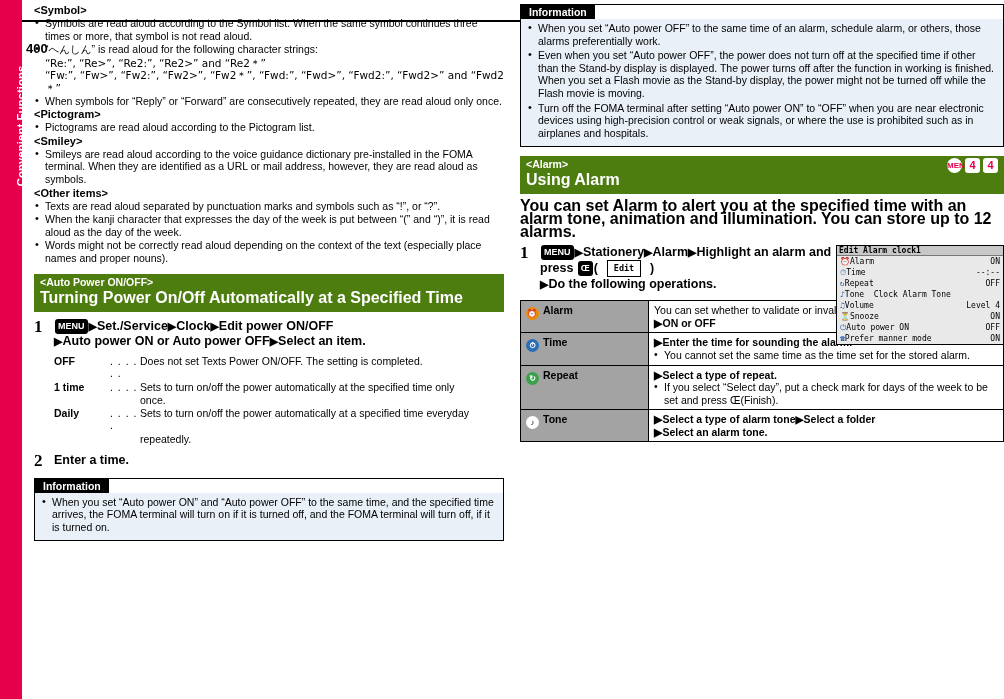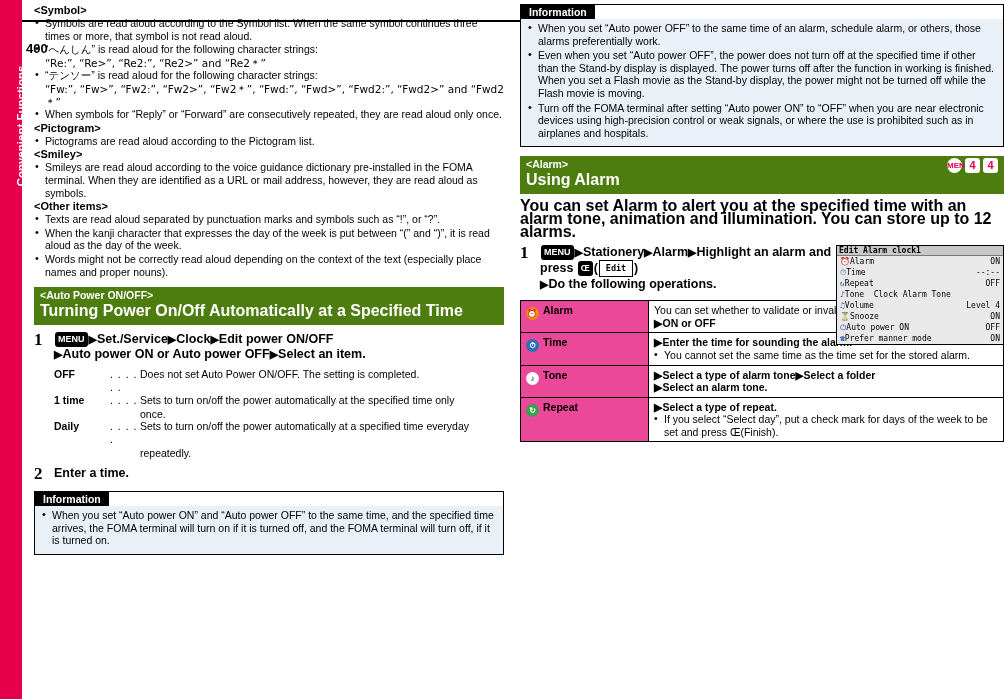--- a/index.html
+++ b/index.html
@@ -85,21 +85,21 @@
     margin:0 1px;
     vertical-align:1px;
   }
   .arw { font-weight:bold; font-size:11px; }
   .lcdbox {
     display:inline-block;
     border:1px solid #000;
     background:#fff;
     font-size:8.5px;
     padding:0 5px;
-    margin:0 1px;
+    margin:0 9px;
     vertical-align:1px;
     font-family:"DejaVu Sans Mono", monospace;
     min-width:34px;
     text-align:center;
   }
   .deflist { margin-top:6px; }
   .defrow { display:flex; line-height:12.6px; margin-bottom:1px; }
   .defterm { width:56px; font-weight:bold; flex:none; }
   .defdots { width:30px; flex:none; letter-spacing:1px;}
   .defbody { flex:1; }
@@ -172,21 +172,21 @@
     border-collapse:collapse;
     width:100%;
     font-size:10.5px;
   }
   table.alarmtbl td {
     border:1px solid #000;
     padding:3px 5px;
     vertical-align:top;
     line-height:12.6px;
   }
-  table.alarmtbl td.c1 { width:128px; background:#ec4899; font-weight:bold; }
+  table.alarmtbl td.c1 { width:128px; background:#a3a3a3; font-weight:bold; }
   .ic {
     display:inline-block;
     width:13px; height:13px;
     border-radius:50%;
     margin-right:4px;
     vertical-align:-2px;
     text-align:center;
     line-height:13px;
     font-size:8px;
     color:#fff;
@@ -208,21 +208,20 @@
 <div id="page-num">400</div>
 <div id="rule-top"></div>
 
 <div class="col" id="col-left">
 
   <div class="hdg">&lt;Symbol&gt;</div>
   <ul class="bl">
     <li>Symbols are read aloud according to the Symbol list. When the same symbol continues three times or more, that symbol is not read aloud.</li>
     <li>“へんしん” is read aloud for the following character strings:</li>
     <div class="sub jp">“Re:”, “Re&gt;”, “Re2:”, “Re2&gt;” and “Re2＊”</div>
-    <li>“テンソー” is read aloud for the following character strings:</li>
     <div class="sub jp">“Fw:”, “Fw&gt;”, “Fw2:”, “Fw2&gt;”, “Fw2＊”, “Fwd:”, “Fwd&gt;”, “Fwd2:”, “Fwd2&gt;” and “Fwd2＊”</div>
     <li>When symbols for “Reply” or “Forward” are consecutively repeated, they are read aloud only once.</li>
   </ul>
 
   <div class="hdg">&lt;Pictogram&gt;</div>
   <ul class="bl">
     <li>Pictograms are read aloud according to the Pictogram list.</li>
   </ul>
 
   <div class="hdg">&lt;Smiley&gt;</div>
@@ -246,21 +245,21 @@
     <span class="num">1</span>
     <div class="txt">
       <span class="key">MENU</span><span class="arw">▶</span><span>Set./Service</span><span class="arw">▶</span><span>Clock</span><span class="arw">▶</span><span>Edit power ON/OFF</span><br>
       <span class="arw">▶</span><span>Auto power ON or Auto power OFF</span><span class="arw">▶</span><span>Select an item.</span>
     </div>
 
     <div class="deflist">
       <div class="defrow">
         <span class="defterm">OFF</span>
         <span class="defdots">. . . . . .</span>
-        <span class="defbody">Does not set Auto Power ON/OFF. The setting is completed.</span>
+        <span class="defbody">Does not set Texts Power ON/OFF. The setting is completed.</span>
       </div>
       <div class="defrow">
         <span class="defterm">1 time</span>
         <span class="defdots">. . . .</span>
         <span class="defbody">Sets to turn on/off the power automatically at the specified time only</span>
       </div>
       <div class="defcont">once.</div>
       <div class="defrow">
         <span class="defterm">Daily</span>
         <span class="defdots">. . . . .</span>
@@ -371,31 +370,31 @@
       <td class="c1">
         <span class="ic ic-time">⏱</span><span>Time</span>
       </td>
       <td>
         <div><span class="arw">▶</span><b>Enter the time for sounding the alarm.</b></div>
         <div class="subp">You cannot set the same time as the time set for the stored alarm.</div>
       </td>
     </tr>
     <tr>
       <td class="c1">
+        <span class="ic ic-rep">↻</span><span>Repeat</span>
+      </td>
+      <td>
+        <div><span class="arw">▶</span><b>Select a type of repeat.</b></div>
+        <div class="subp">If you select “Select day”, put a check mark for days of the week to be set and press Œ(Finish).</div>
+      </td>
+    </tr>
+    <tr>
+      <td class="c1">
         <span class="ic ic-tone">♪</span><span>Tone</span>
       </td>
       <td>
         <div><span class="arw">▶</span><b>Select a type of alarm tone▶Select a folder</b></div>
         <div><span class="arw">▶</span><b>Select an alarm tone.</b></div>
-      </td>
-    </tr>
-    <tr>
-      <td class="c1">
-        <span class="ic ic-rep">↻</span><span>Repeat</span>
-      </td>
-      <td>
-        <div><span class="arw">▶</span><b>Select a type of repeat.</b></div>
-        <div class="subp">If you select “Select day”, put a check mark for days of the week to be set and press Œ(Finish).</div>
       </td>
     </tr>
   </tbody>
     </table>
 </div>
 
 </body></html>

